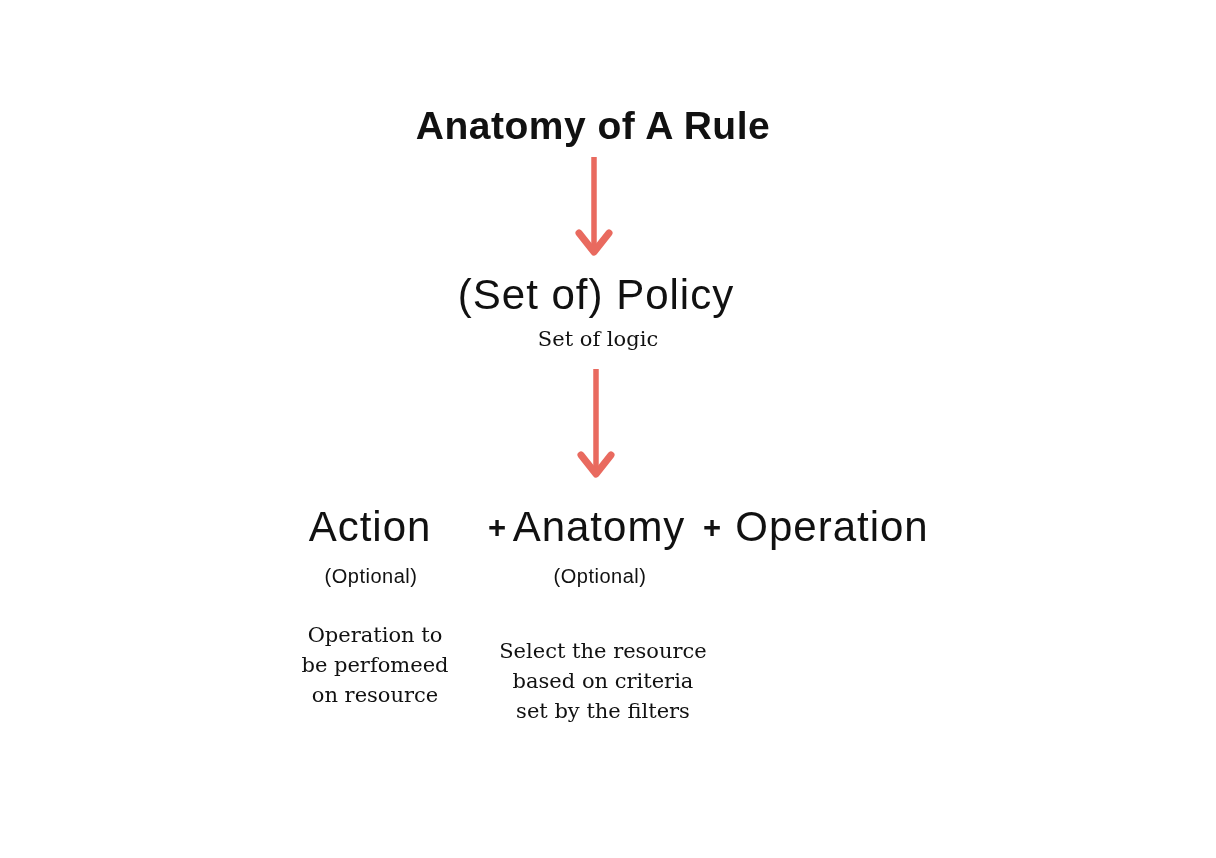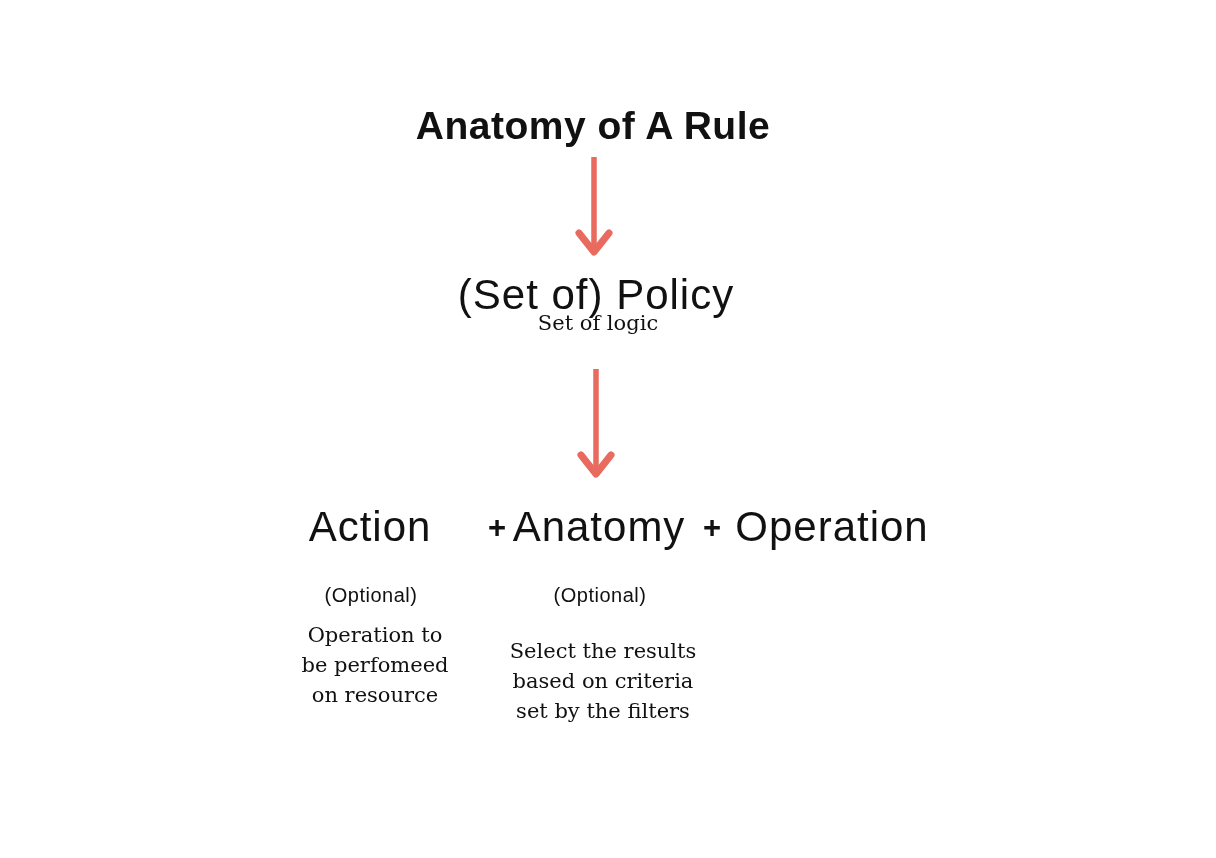--- a/index.html
+++ b/index.html
@@ -54,21 +54,20 @@
   .plus-sign {
     font-size: 31px;
     font-weight: bold;
     line-height: 56px;
   }
   .optional-label {
     font-size: 20px;
     font-weight: 400;
     letter-spacing: 0.5px;
     line-height: 28px;
-    margin-top: 19px;
   }
   .arrow {
     position: absolute;
   }
   .arrow-stroke {
     stroke: var(--arrow);
     fill: none;
   }
 </style>
 </head>
@@ -77,21 +76,21 @@
 <div class="canvas">
 
   <h1 class="abs title" style="left:593px; top:103px;">Anatomy of A Rule</h1>
 
   <svg class="arrow" style="left:572px; top:157px;" width="44" height="102" viewBox="0 0 44 102">
     <line class="arrow-stroke" x1="22" y1="0" x2="22" y2="92" stroke-width="5.5"></line>
     <path class="arrow-stroke" d="M7 76 L22 95 L37 76" stroke-width="7" stroke-linecap="round" stroke-linejoin="round"></path>
   </svg>
 
   <div class="abs policy-label" style="left:596px; top:270px;">(Set of) Policy</div>
-  <div class="abs serif-text" style="left:598px; top:308px;">Set of logic</div>
+  <div class="abs serif-text" style="left:598px; top:324px;">Set of logic</div>
 
   <svg class="arrow" style="left:574px; top:369px;" width="44" height="112" viewBox="0 0 44 112">
     <line class="arrow-stroke" x1="22" y1="0" x2="22" y2="102" stroke-width="5.5"></line>
     <path class="arrow-stroke" d="M7 86 L22 105 L37 86" stroke-width="7" stroke-linecap="round" stroke-linejoin="round"></path>
   </svg>
 
   <div class="abs component-label" style="left:370px; top:500px;">Action</div>
 
   <div class="abs plus-sign" style="left:497px; top:500px;">+</div>
 
@@ -102,18 +101,18 @@
   <div class="abs component-label" style="left:832px; top:500px;">Operation</div>
 
   <div class="abs optional-label" style="left:371px; top:562px;">(Optional)</div>
 
   <div class="abs optional-label" style="left:600px; top:562px;">(Optional)</div>
 
   <div class="abs serif-text" style="left:375px; top:620px;">Operation to
 be perfomeed
 on resource</div>
 
-  <div class="abs serif-text" style="left:603px; top:636px;">Select the results
+  <div class="abs serif-text" style="left:603px; top:636px;">Select the resource
 based on criteria
 set by the filters</div>
 
 
 </div>
 
 </body></html>

